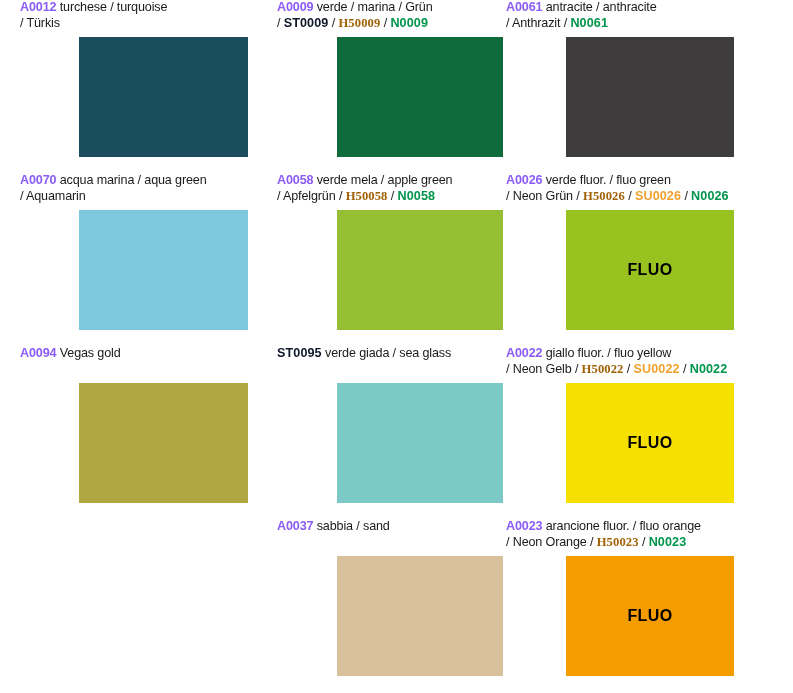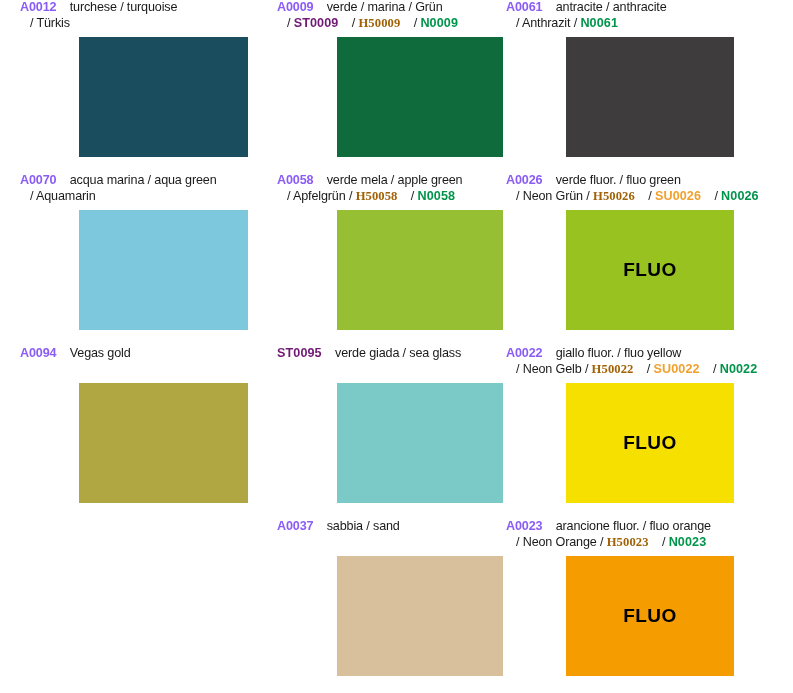--- a/index.html
+++ b/index.html
@@ -26,44 +26,44 @@
     color: #1a1a1a;
     letter-spacing: -0.15px;
     white-space: nowrap;
     padding-left: 20px;
     height: 33px;
   }
   .card-label .code {
     font-weight: bold;
     color: #8b5cf6;
   }
-  .card-label .sep { color: #1a1a1a; margin-left: 10px; }
+  .card-label .sep { color: #1a1a1a; }
   .card-label .alt {
     font-weight: bold;
     letter-spacing: 0.1px;
   }
-  .alt.st { color: #701a75; }
+  .alt.st { color: #0f172a; }
   .alt.h5 { color: #a16207; font-family: Liberation Serif, serif; }
   .alt.su { color: #f0a12e; }
   .alt.n0 { color: #00954b; }
   .swatch {
     position: absolute;
     left: 79px;
     width: 169px;
     height: 120px;
   }
   .swatch-inner {
     width: 100%;
     height: 100%;
     display: flex;
     align-items: center;
     justify-content: center;
   }
   .fluo-text {
-    font-size: 19px;
+    font-size: 16px;
     font-weight: bold;
     color: #000000;
     letter-spacing: 0.4px;
   }
   
   .col0 { left: 0px; }
   .col1 { left: 257px; }
   .col2 { left: 486px; }
   .col1 .card-label { padding-left: 20px; }
   .col2 .card-label { padding-left: 20px; }

